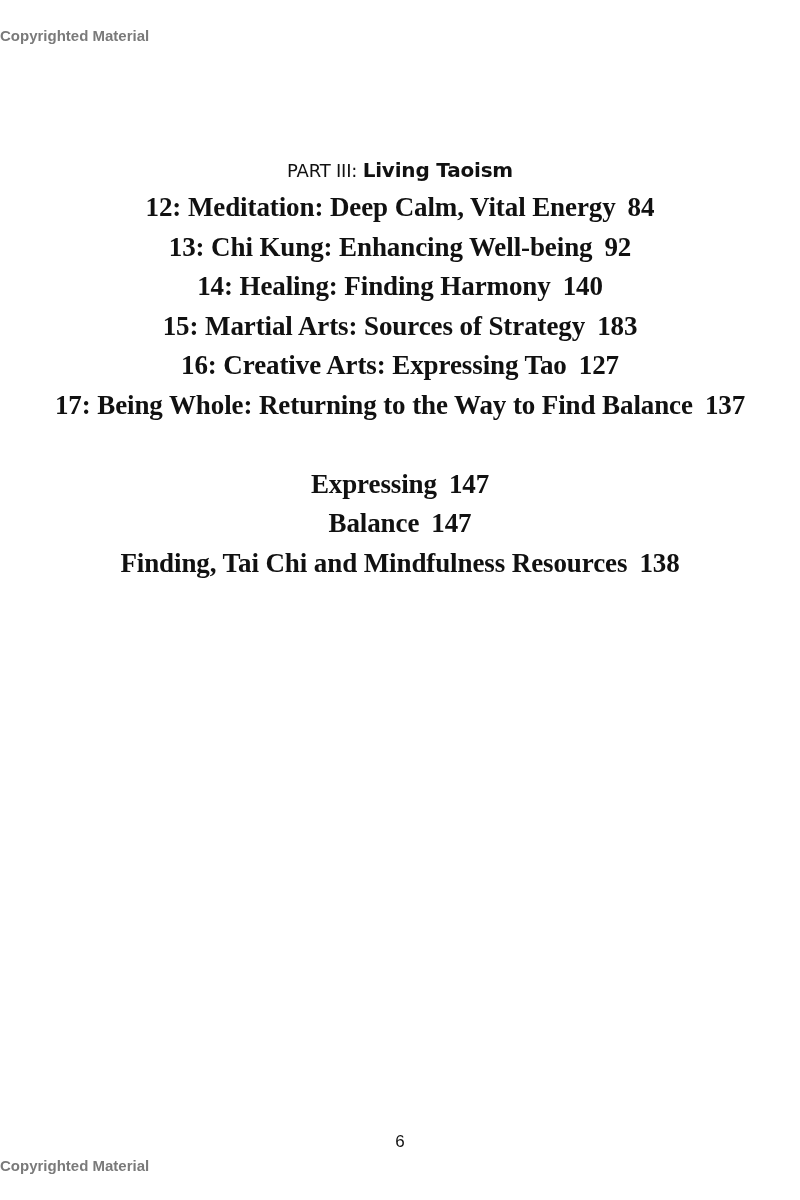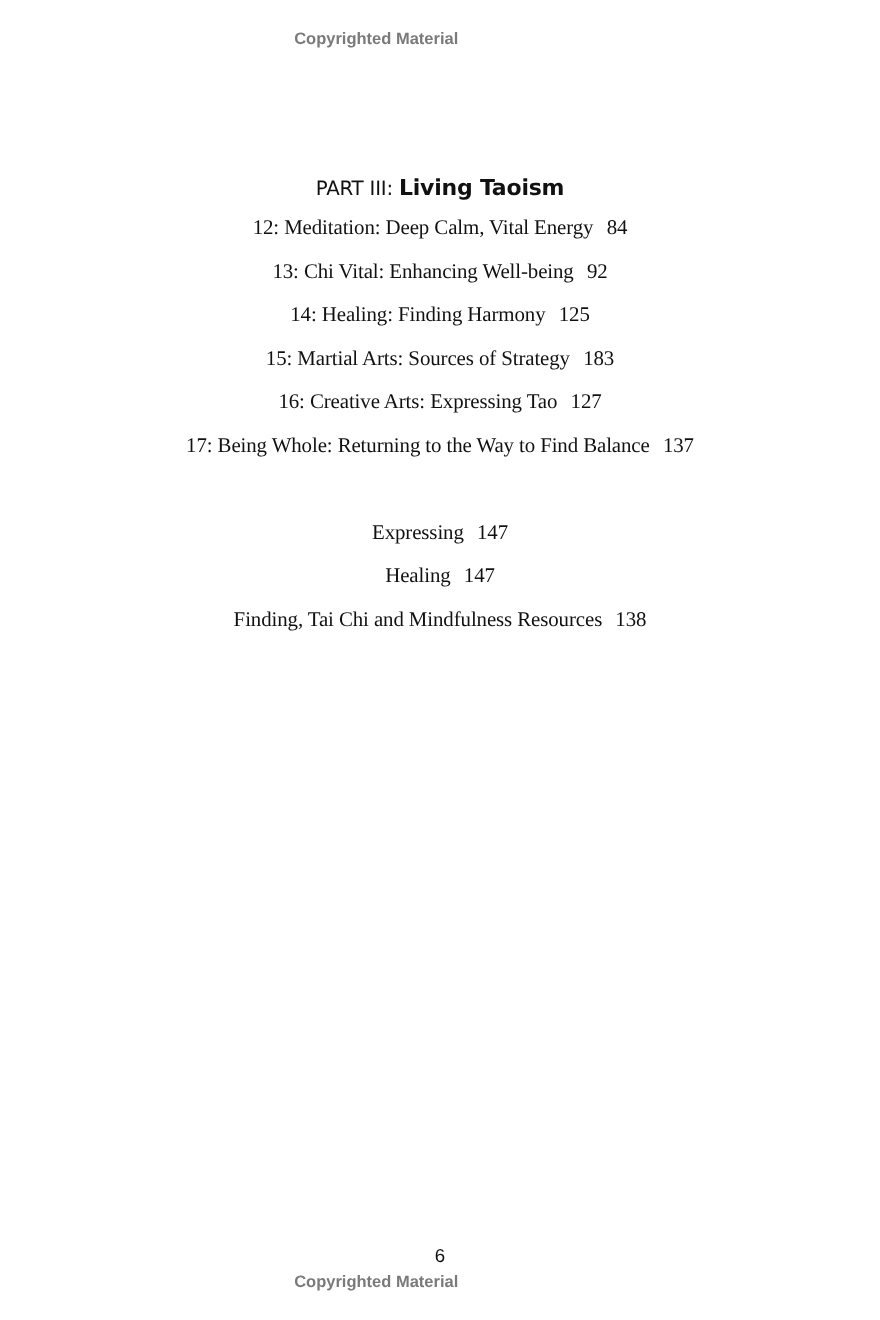--- a/index.html
+++ b/index.html
@@ -1,50 +1,50 @@
 <!DOCTYPE html>
 <html><head>
 <meta charset="utf-8">
 <style>
   html, body { margin: 0; padding: 0; }
   body { width: 800px; height: 1200px; background: #ffffff; position: relative; overflow: hidden; }
-  .copyright { position: absolute; left: 0; width: 684px; text-align: center;
+  .copyright { position: absolute; left: 0; width: 684px; text-align: left;
     font-family: "Liberation Sans", sans-serif; font-weight: bold; font-size: 15px; color: #7a7a7a; }
   .copyright.top { top: 27px; }
   .copyright.bottom { top: 1157px; }
   .page-number { position: absolute; left: 0; width: 800px; top: 1132px; text-align: center;
     font-family: "Liberation Sans", sans-serif; font-size: 17px; color: #111; }
   .toc { position: absolute; left: 0; width: 800px; top: 152px; text-align: center;
     font-family: "Liberation Serif", serif; color: #111; }
   .part-heading { font-family: "DejaVu Sans", sans-serif; font-size: 18px; height: 36px; line-height: 36px; letter-spacing: -0.2px; }
   .part-heading .label { font-weight: normal; }
   .part-heading .title { font-weight: bold; font-size: 20px; }
-  .entry { font-size: 19px; height: 39.6px; line-height: 39.6px; letter-spacing: -0.1px; }
+  .entry { font-size: 27px; height: 39.6px; line-height: 39.6px; letter-spacing: -0.1px; font-weight: bold; }
   .entry .pg { margin-left: 12px; }
   .spacer { height: 39px; }
 </style>
 </head>
 <body>
 
 <div class="copyright top">Copyrighted Material</div>
 
 <div class="toc">
   <div class="part-heading">
     <span class="label">PART III:</span>
     <span class="title">Living Taoism</span>
   </div>
 
   <div class="entry"><span>12: Meditation: Deep Calm, Vital Energy</span><span class="pg">84</span></div>
-  <div class="entry"><span>13: Chi Vital: Enhancing Well-being</span><span class="pg">92</span></div>
-  <div class="entry"><span>14: Healing: Finding Harmony</span><span class="pg">125</span></div>
+  <div class="entry"><span>13: Chi Kung: Enhancing Well-being</span><span class="pg">92</span></div>
+  <div class="entry"><span>14: Healing: Finding Harmony</span><span class="pg">140</span></div>
   <div class="entry"><span>15: Martial Arts: Sources of Strategy</span><span class="pg">183</span></div>
   <div class="entry"><span>16: Creative Arts: Expressing Tao</span><span class="pg">127</span></div>
   <div class="entry"><span>17: Being Whole: Returning to the Way to Find Balance</span><span class="pg">137</span></div>
 
   <div class="spacer"></div>
 
   <div class="entry"><span>Expressing</span><span class="pg">147</span></div>
-  <div class="entry"><span>Healing</span><span class="pg">147</span></div>
+  <div class="entry"><span>Balance</span><span class="pg">147</span></div>
   <div class="entry"><span>Finding, Tai Chi and Mindfulness Resources</span><span class="pg">138</span></div>
 </div>
 
 <div class="page-number">6</div>
 <div class="copyright bottom">Copyrighted Material</div>
 
 </body></html>

